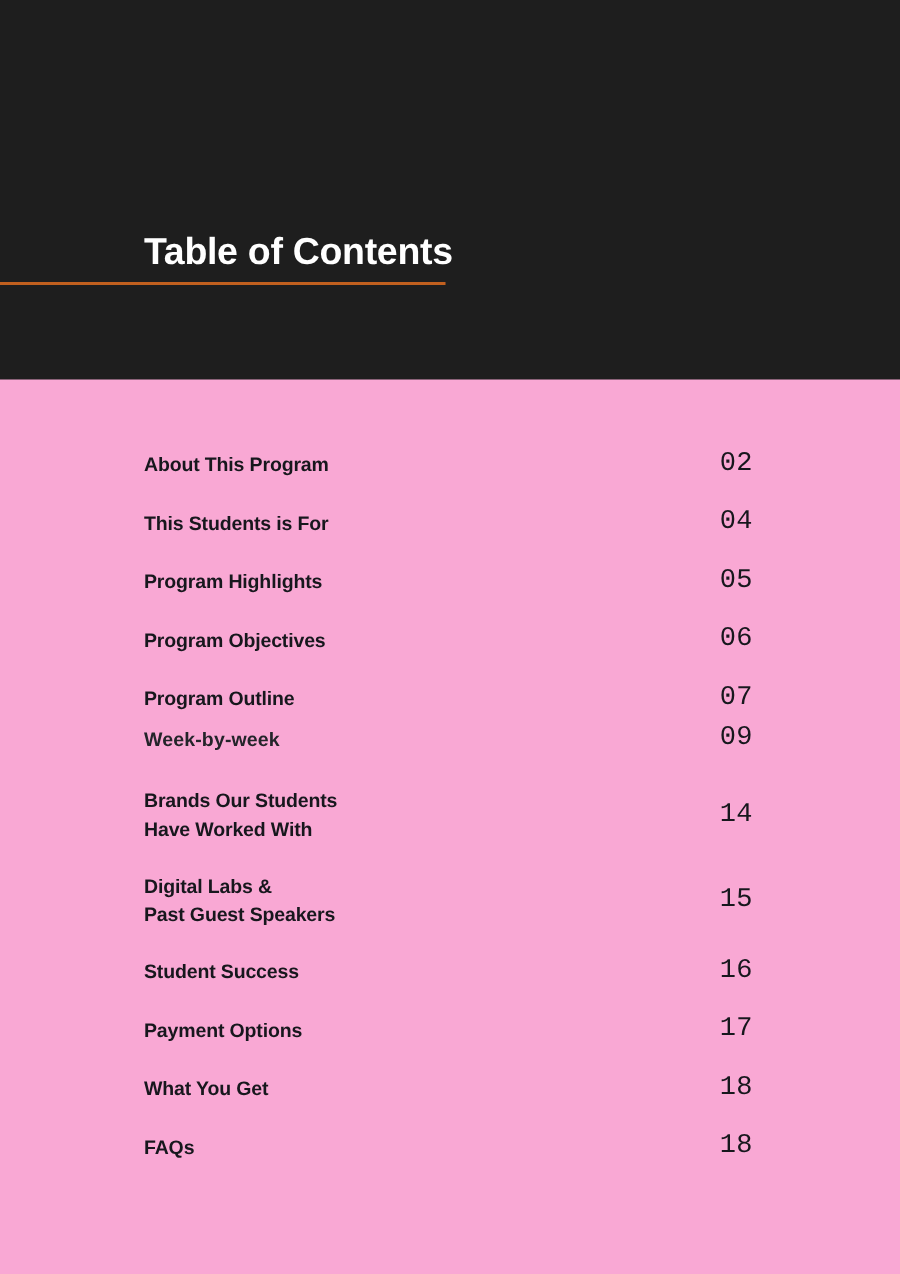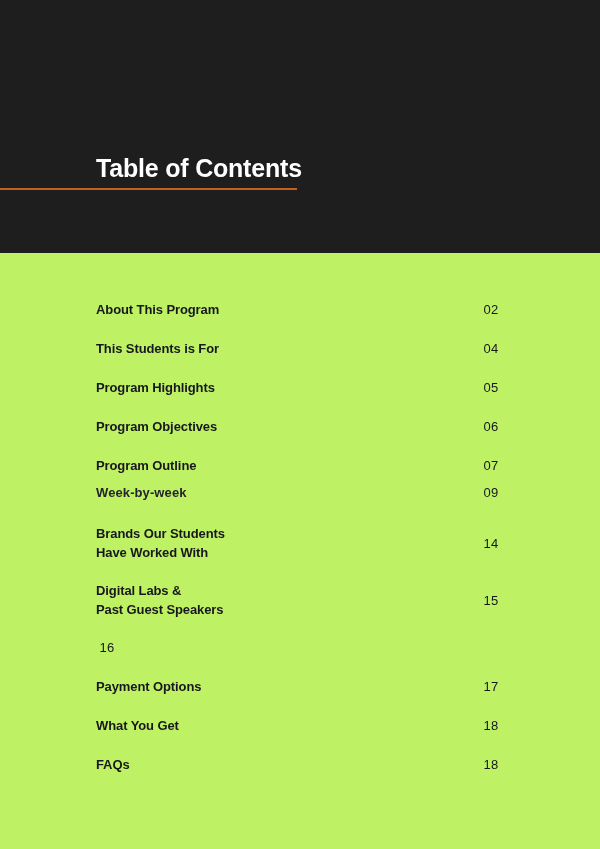--- a/index.html
+++ b/index.html
@@ -13,21 +13,21 @@
     background: #ffffff;
     font-family: "Liberation Sans", sans-serif;
     -webkit-font-smoothing: antialiased;
     overflow: hidden;
   }
 
   .page {
     position: relative;
     width: 600px;
     height: 849px;
-    background: #bef264;
+    background: #f9a8d4;
     overflow: hidden;
   }
 
   
   .header {
     position: absolute;
     left: 0;
     top: 0;
     width: 600px;
     height: 253px;
@@ -95,27 +95,27 @@
     line-height: 19px;
     white-space: pre-line;
   }
   .toc-label.regular {
     font-weight: 700;
     color: #24242a;
     letter-spacing: 0.1px;
   }
 
   .toc-page {
-    font-family: Liberation Sans, sans-serif;
-    font-size: 13px;
+    font-family: Liberation Mono, monospace;
+    font-size: 18px;
     font-weight: 400;
     color: #17171d;
     letter-spacing: 0.3px;
     line-height: 19px;
-    text-align: center;
+    text-align: left;
     min-width: 22px;
     flex: 0 0 auto;
   }
 </style>
 </head>
 <body>
 
 <div class="page">
 
   <div class="header">
@@ -161,20 +161,21 @@
       <span class="toc-page">14</span>
     </div>
 
     <div class="toc-row two-line">
       <span class="toc-label">Digital Labs &amp;
 Past Guest Speakers</span>
       <span class="toc-page">15</span>
     </div>
 
     <div class="toc-row">
+      <span class="toc-label">Student Success</span>
       <span class="toc-page">16</span>
     </div>
 
     <div class="toc-row">
       <span class="toc-label">Payment Options</span>
       <span class="toc-page">17</span>
     </div>
 
     <div class="toc-row">
       <span class="toc-label">What You Get</span>

